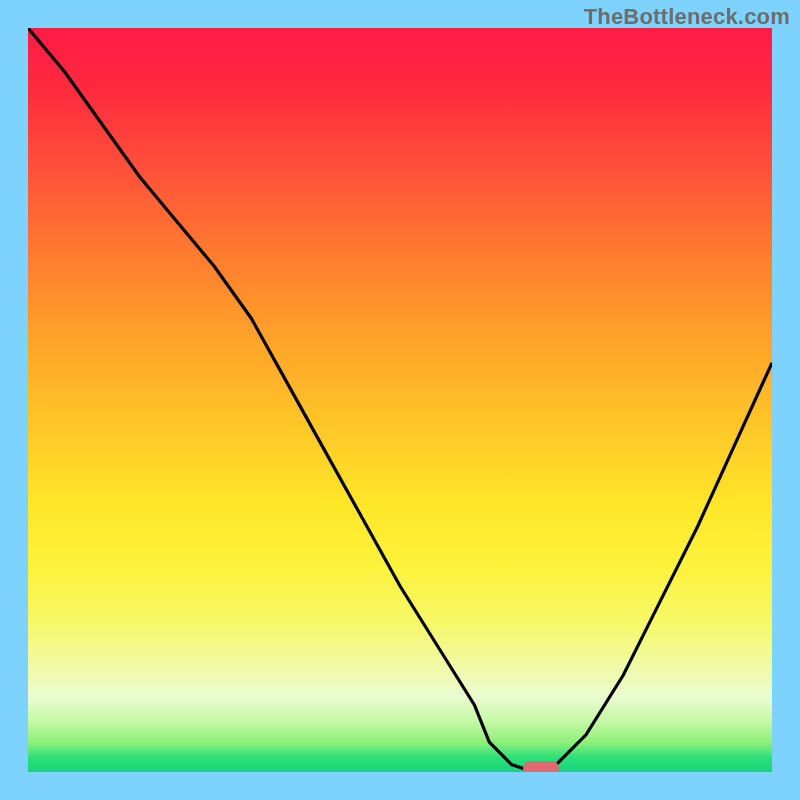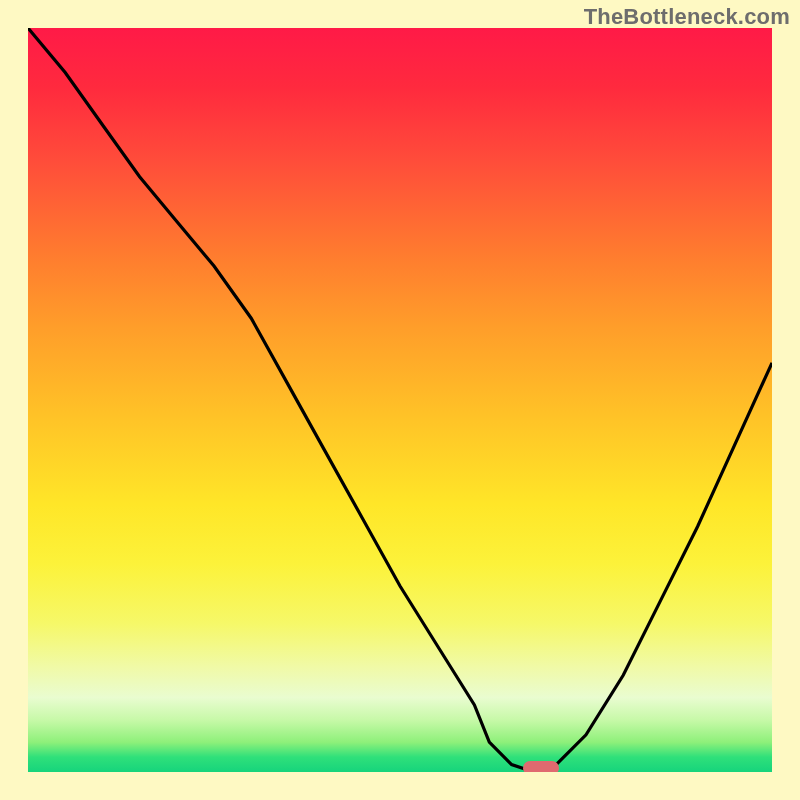--- a/index.html
+++ b/index.html
@@ -9,21 +9,21 @@
     height: 800px;
     background: #000;
     overflow: hidden;
   }
   .frame {
     position: absolute;
     left: 0;
     top: 0;
     width: 800px;
     height: 800px;
-    background: #fef9c3;
+    background: #7dd3fc;
   }
   .plot-area {
     position: absolute;
     left: 28px;
     top: 28px;
     width: 744px;
     height: 744px;
     overflow: hidden;
   }
   .gradient {

